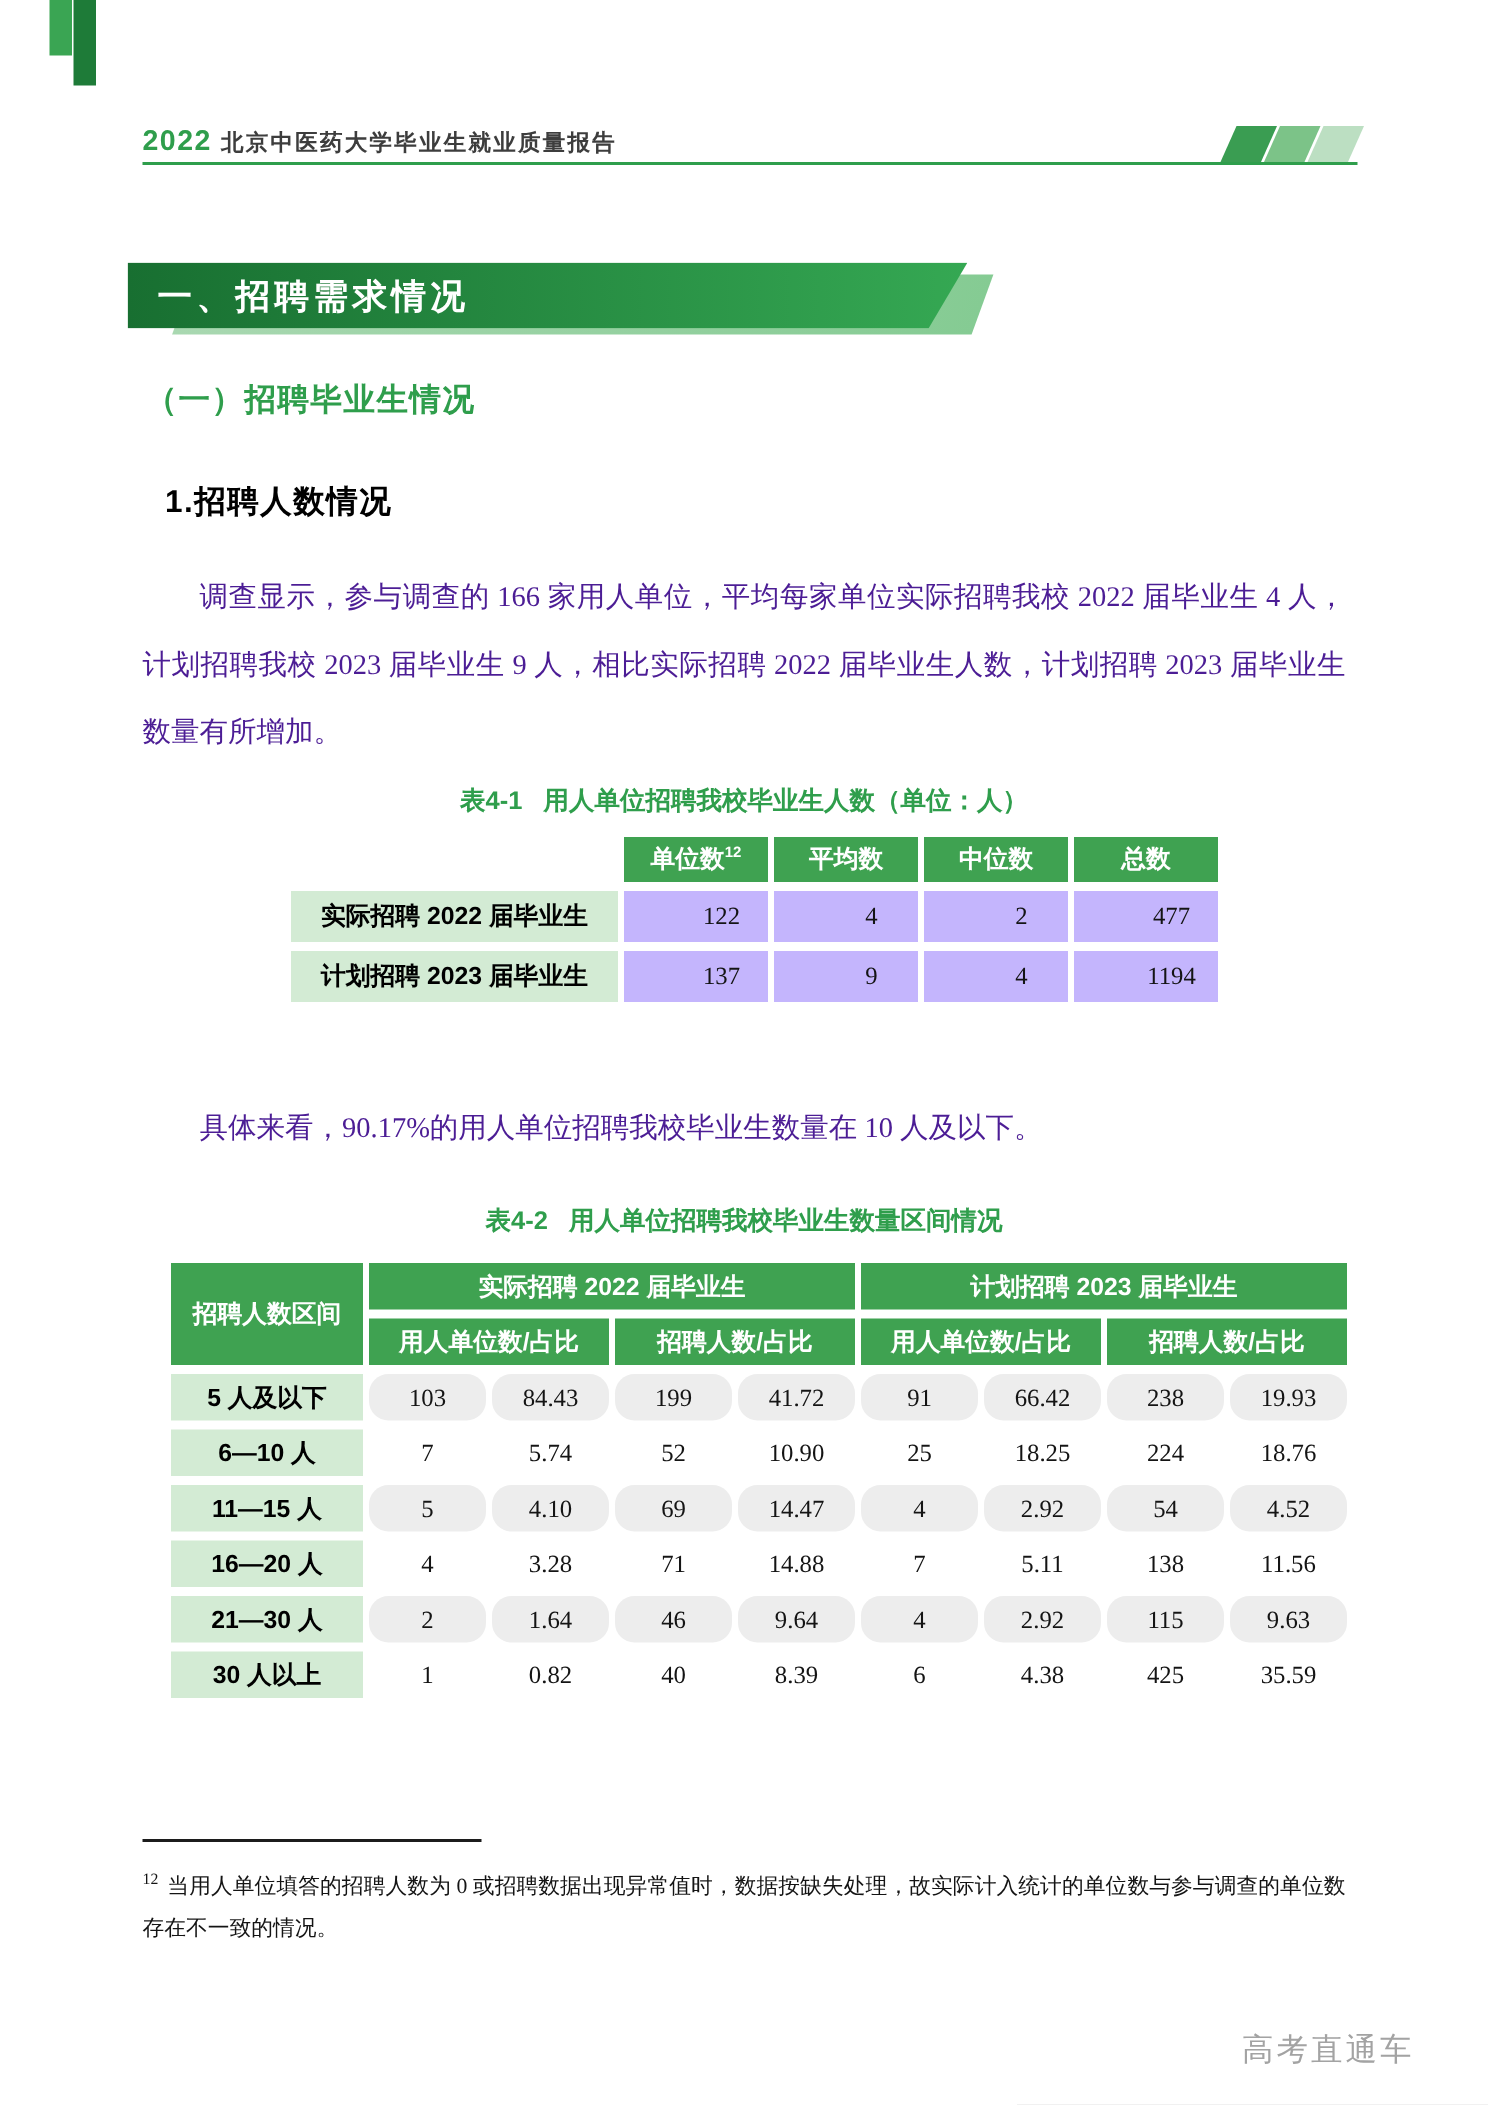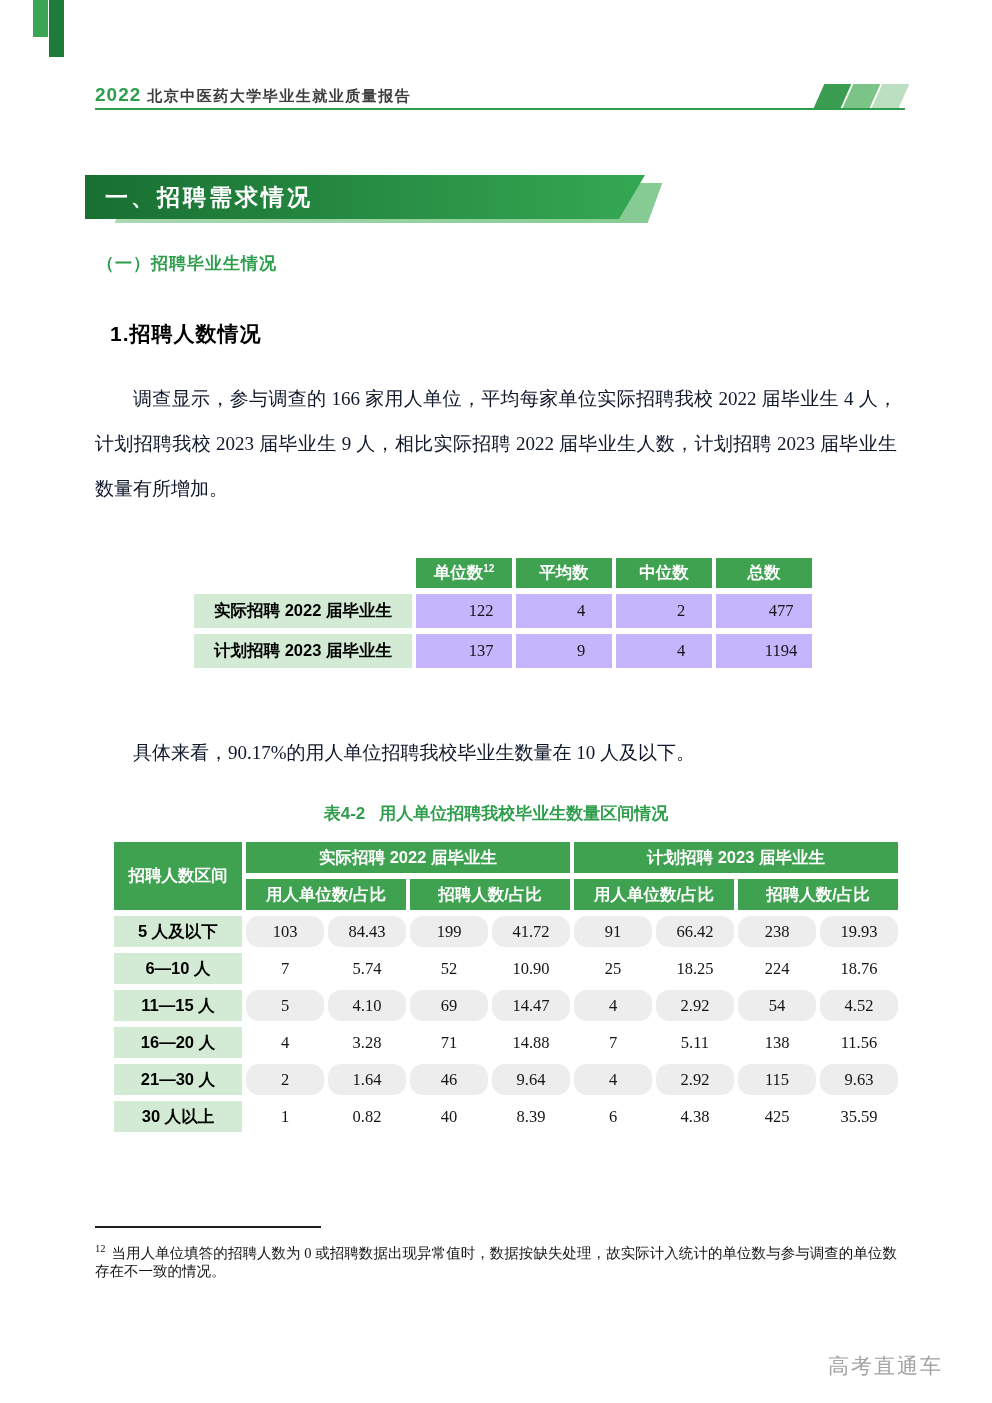--- a/index.html
+++ b/index.html
@@ -48,32 +48,32 @@
     display: flex; align-items: center;
   }
   .section-banner-title {
     color: #ffffff; font-family: "Liberation Sans", sans-serif;
     font-weight: bold; font-size: 23px; letter-spacing: 3px; padding-left: 20px;
   }
 
   .subsection-title {
     position: absolute; left: 97px; top: 252px;
     color: #2f9e4c; font-family: "Liberation Sans", sans-serif;
-    font-weight: bold; font-size: 17px; letter-spacing: 1px;
+    font-weight: bold; font-size: 21px; letter-spacing: 1px;
   }
   .heading-1 {
     position: absolute; left: 110px; top: 320px;
     color: #000000; font-family: "Liberation Sans", sans-serif;
     font-weight: bold; font-size: 21px; letter-spacing: 1px;
   }
 
   .body-para {
     position: absolute; left: 95px; width: 802px;
     font-size: 19px; line-height: 45px; text-align: justify;
-    text-indent: 2em; color: #0f172a;
+    text-indent: 2em; color: #4c1d95;
   }
   .para-1 { top: 376px; }
   .para-2 { top: 730px; }
 
   
   .tbl-caption {
     position: absolute; text-align: center;
     color: #2f9e4c; font-family: "Liberation Sans", sans-serif;
     font-weight: bold; font-size: 17px;
   }
@@ -104,21 +104,21 @@
   .table-42 { position: absolute; left: 110px; top: 836px; width: 776px; }
   .table-42 th { height: 31px; }
   .table-42 td { height: 31px; }
   .table-42 tr.odd  td.data { background: #ededed; border-radius: 13px; }
   .table-42 tr.even td.data { background: #ffffff; }
 
   
   .footnote-rule { position: absolute; left: 95px; top: 1226px; width: 226px; height: 2px; background: #1c1c1c; }
   .footnote {
     position: absolute; left: 95px; top: 1240px; width: 802px;
-    font-size: 14.5px; line-height: 18px; text-align: justify; color: #141414;
+    font-size: 14.5px; line-height: 28px; text-align: justify; color: #141414;
   }
   .footnote sup { font-size: 10.5px; margin-right: 6px; }
 
   .page-number {
     position: absolute; left: 0; top: 1310px; width: 100%;
     text-align: center; font-size: 16px; color: #141414;
   }
   .watermark {
     position: absolute; right: 49px; top: 1352px;
     color: #a3a3a3; font-family: "Liberation Sans", sans-serif;
@@ -147,20 +147,23 @@
   <div class="banner-echo"></div>
   <div class="section-banner">
     <span class="section-banner-title">一、招聘需求情况</span>
   </div>
 
   <div class="subsection-title">（一）招聘毕业生情况</div>
   <div class="heading-1">1.招聘人数情况</div>
 
   <p class="body-para para-1">调查显示，参与调查的 166 家用人单位，平均每家单位实际招聘我校 2022 届毕业生 4 人，计划招聘我校 2023 届毕业生 9 人，相比实际招聘 2022 届毕业生人数，计划招聘 2023 届毕业生数量有所增加。</p>
 
+  <div class="tbl-caption caption-41">
+    <span class="caption-label">表4-1</span><span>用人单位招聘我校毕业生人数（单位：人）</span>
+  </div>
 
   <table class="table-41">
     <colgroup>
       <col style="width:218px">
         <col style="width:96px">
         <col style="width:96px">
         <col style="width:96px">
         <col style="width:96px">
     </colgroup>
     <thead>

